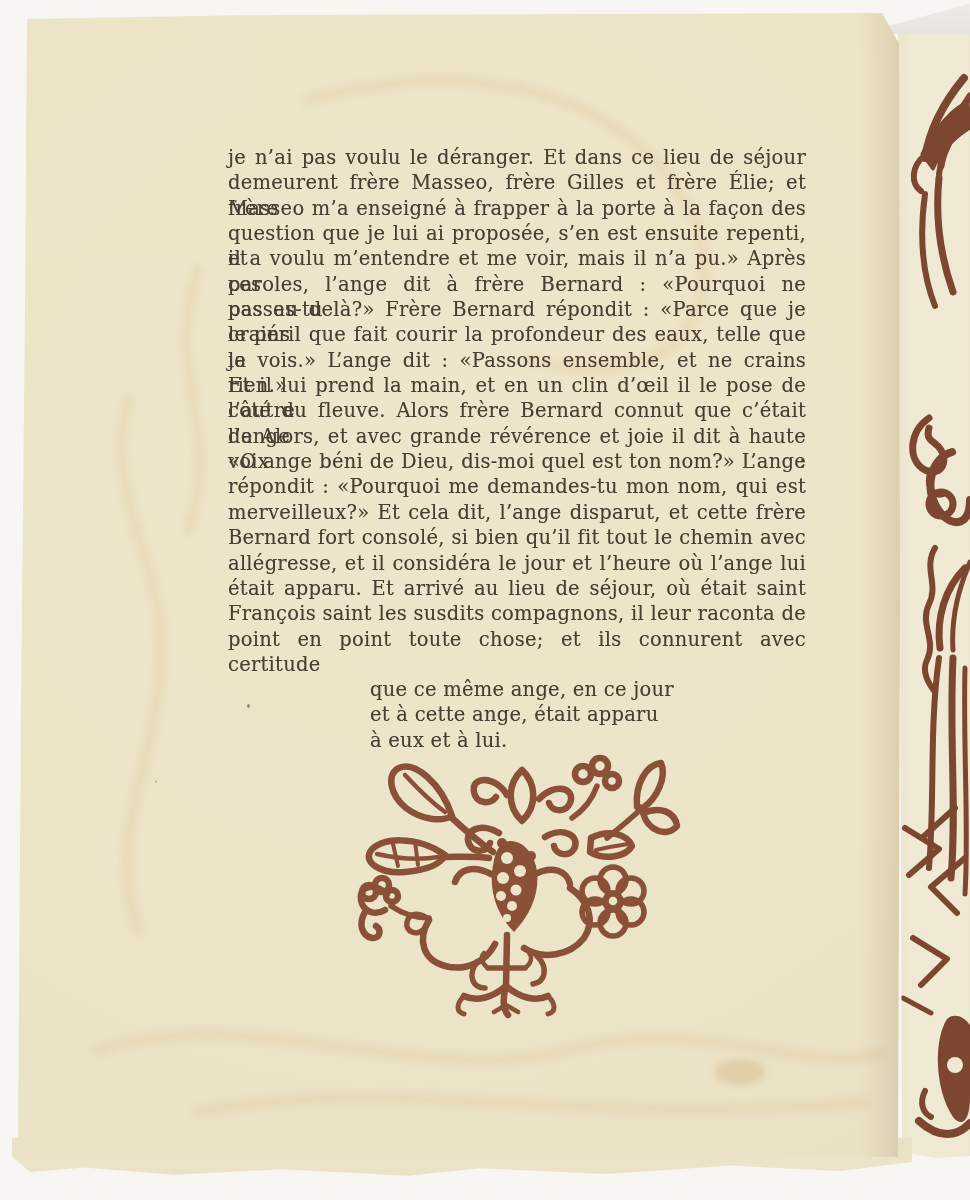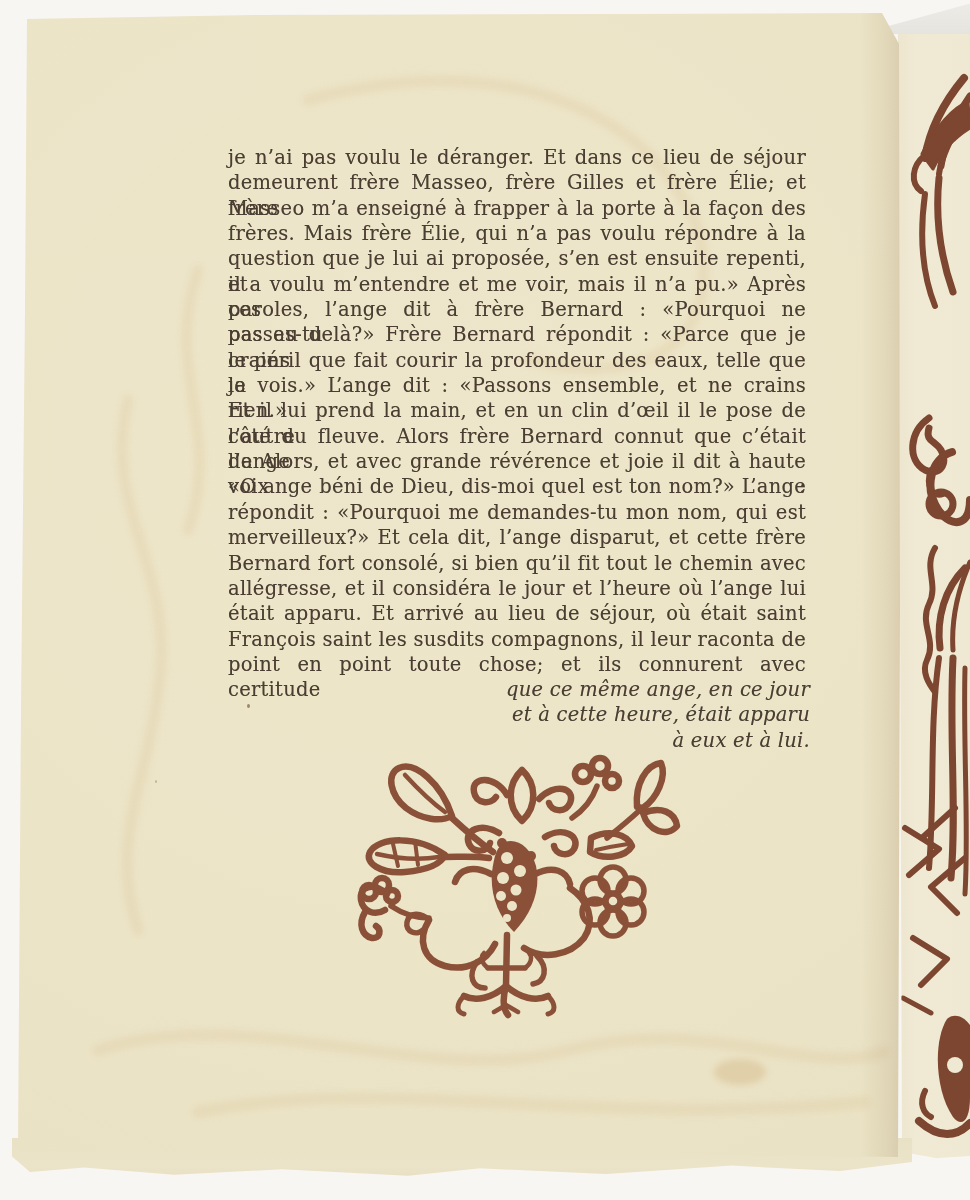--- a/index.html
+++ b/index.html
@@ -54,21 +54,21 @@
     color:#4a3e32;font-size:19.5px;line-height:25.35px;
     letter-spacing:.25px;
     text-shadow:0 0 .5px rgba(74,62,50,.45);
   }
   .textblock .line{text-align:justify;text-align-last:justify;white-space:normal;height:25.35px;overflow:visible;}
   .closing{
     position:absolute;left:362px;top:667px;width:440px;
     color:#4a3e32;font-size:19.5px;line-height:25.35px;
     letter-spacing:.25px;text-shadow:0 0 .5px rgba(74,62,50,.45);
   }
-  .closing .line{text-align:right;height:25.35px;font-style:italic;}
+  .closing .line{text-align:left;height:25.35px;}
 
   .ornament{position:absolute;left:347px;top:743px;}
 
   .speck{position:absolute;border-radius:50%;background:rgba(88,60,40,.55);z-index:5;}
   .speck.s1{left:239px;top:694px;width:3px;height:4px;}
   .speck.s2{left:147px;top:770px;width:2px;height:3px;opacity:.5;}
 </style>
 </head>
 <body>
 
@@ -124,21 +124,20 @@
       <ellipse cx="732" cy="1062" rx="26" ry="13" fill="#c49e62" opacity="0.28"></ellipse>
     </svg>
 
     <div class="right-edge-shade"></div>
 
     <div class="textblock">
 
     <div class="line">je n’ai pas voulu le déranger. Et dans ce lieu de séjour</div>
         <div class="line">demeurent frère Masseo, frère Gilles et frère Élie; et frère</div>
         <div class="line">Masseo m’a enseigné à frapper à la porte à la façon des</div>
-        <div class="line">frères. Mais frère Élie, qui n’a pas voulu répondre à la</div>
         <div class="line">question que je lui ai proposée, s’en est ensuite repenti, et</div>
         <div class="line">il a voulu m’entendre et me voir, mais il n’a pu.» Après ces</div>
         <div class="line">paroles, l’ange dit à frère Bernard : «Pourquoi ne passes-tu</div>
         <div class="line">pas au delà?» Frère Bernard répondit : «Parce que je crains</div>
         <div class="line">le péril que fait courir la profondeur des eaux, telle que je</div>
         <div class="line">la vois.» L’ange dit : «Passons ensemble, et ne crains rien.»</div>
         <div class="line">Et il lui prend la main, et en un clin d’œil il le pose de l’autre</div>
         <div class="line">côté du fleuve. Alors frère Bernard connut que c’était l’ange</div>
         <div class="line">de Alors, et avec grande révérence et joie il dit à haute voix :</div>
         <div class="line">«O ange béni de Dieu, dis-moi quel est ton nom?» L’ange</div>
@@ -147,21 +146,21 @@
         <div class="line">Bernard fort consolé, si bien qu’il fit tout le chemin avec</div>
         <div class="line">allégresse, et il considéra le jour et l’heure où l’ange lui</div>
         <div class="line">était apparu. Et arrivé au lieu de séjour, où était saint</div>
         <div class="line">François saint les susdits compagnons, il leur raconta de</div>
         <div class="line">point en point toute chose; et ils connurent avec certitude</div>
       </div>
 
     <div class="closing">
 
     <div class="line">que ce même ange, en ce jour</div>
-        <div class="line">et à cette heure, était apparu</div>
+        <div class="line">et à cette ange, était apparu</div>
         <div class="line">à eux et à lui.</div>
       </div>
 
     <svg class="ornament" width="330" height="266" viewBox="0 0 330 266">
       <g fill="none" stroke="#8a5138" stroke-width="6.5" stroke-linecap="round" stroke-linejoin="round">
         <path d="M97,63 C86,30 60,8 44,15 C31,21 35,42 51,55 C67,67 86,69 97,63 Z"></path>
         <path d="M50,22 C62,35 76,49 90,59" stroke-width="4.5"></path>
         <path d="M90,102 C62,82 24,84 15,99 C9,110 26,121 50,119 C72,117 86,111 90,102 Z"></path>
         <path d="M22,101 C44,106 66,107 84,104" stroke-width="4.5"></path>
         <path d="M38,91 L43,113 M60,88 L63,112" stroke-width="4"></path>

